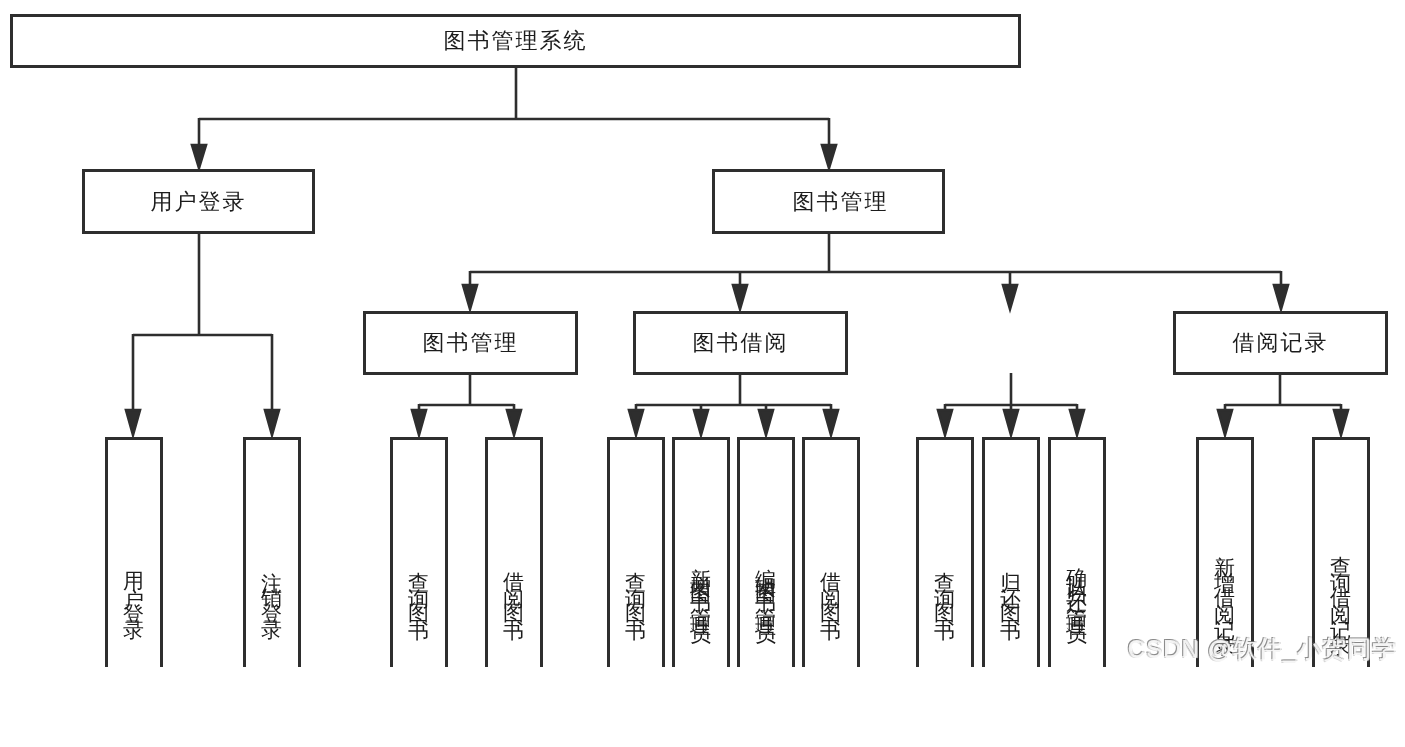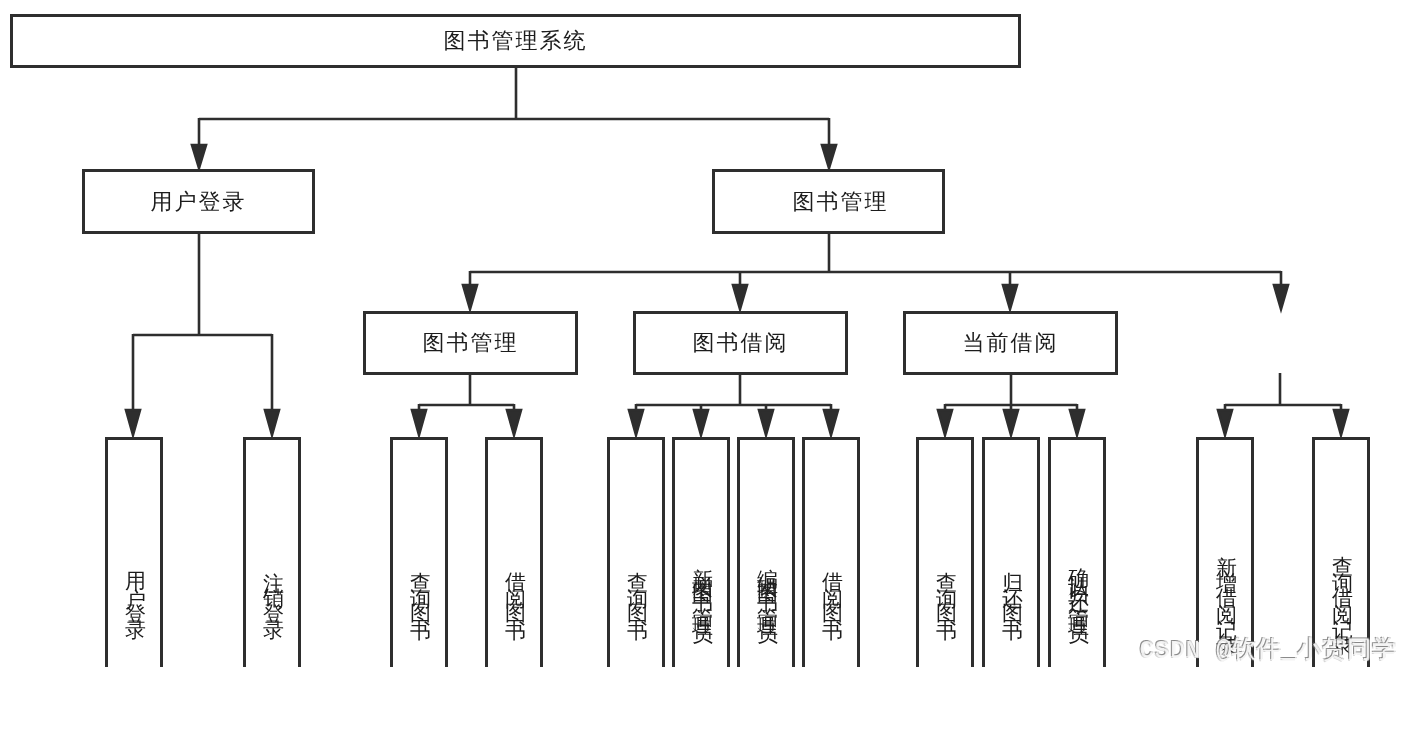--- a/index.html
+++ b/index.html
@@ -7,21 +7,20 @@
     padding: 0;
     background: #ffffff;
     font-family: "Liberation Sans", "DejaVu Sans", sans-serif;
   }
   .canvas {
     position: relative;
     width: 1405px;
     height: 667px;
     background: #ffffff;
     overflow: hidden;
-    font-family: Liberation Mono, monospace;
   }
   svg.wires {
     position: absolute;
     left: 0; top: 0;
     width: 1405px; height: 747px;
     z-index: 0;
   }
   .node {
     position: absolute;
     box-sizing: border-box;
@@ -166,22 +165,22 @@
   <div class="node hbox l1 n-bookmgmt">
     <span>图书管理</span>
   </div>
 
   <div class="node hbox l2 n-newbook">
     <span>图书管理</span>
   </div>
   <div class="node hbox l2 n-borrow">
     <span>图书借阅</span>
   </div>
-  <div class="node hbox l2 n-current">
-    <span>当前借阅</span>
+  <div class="node hbox l2 n-records">
+    <span>借阅记录</span>
   </div>
 
   <div class="node vbox v-u1">
     <span class="vtext">用户登录</span>
   </div>
   <div class="node vbox v-u2">
     <span class="vtext">注销登录</span>
   </div>
 
   <div class="node vbox v-n1">

